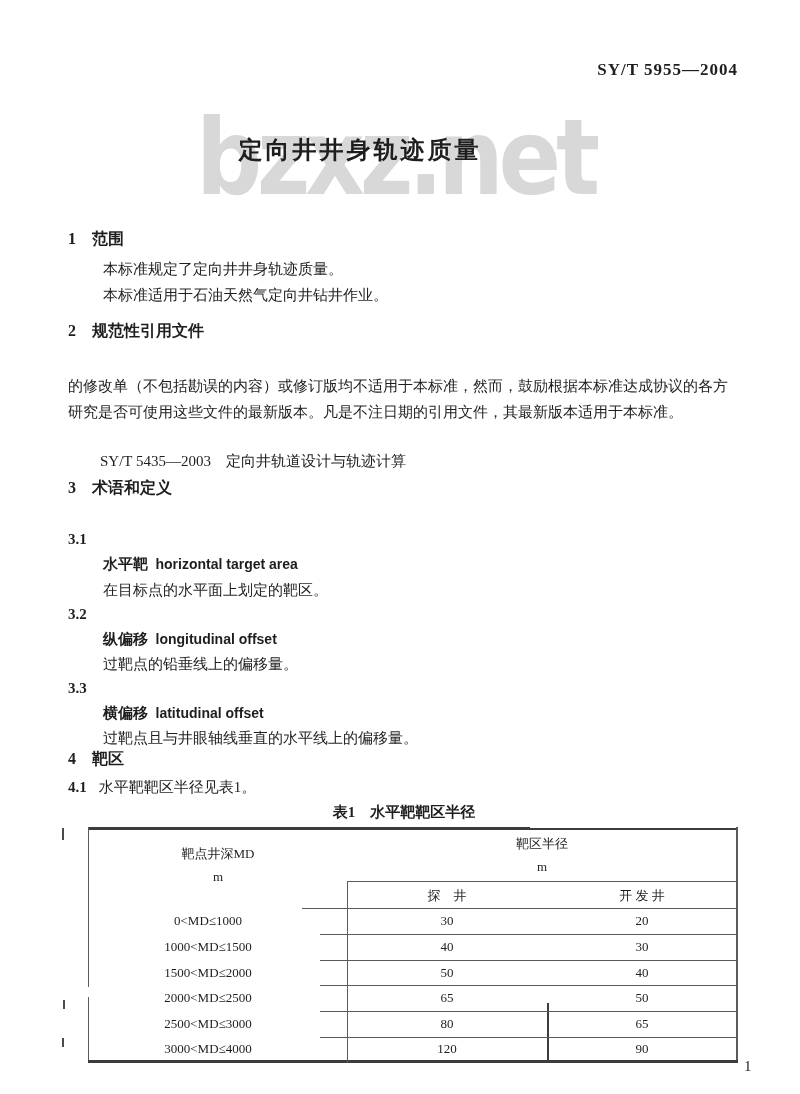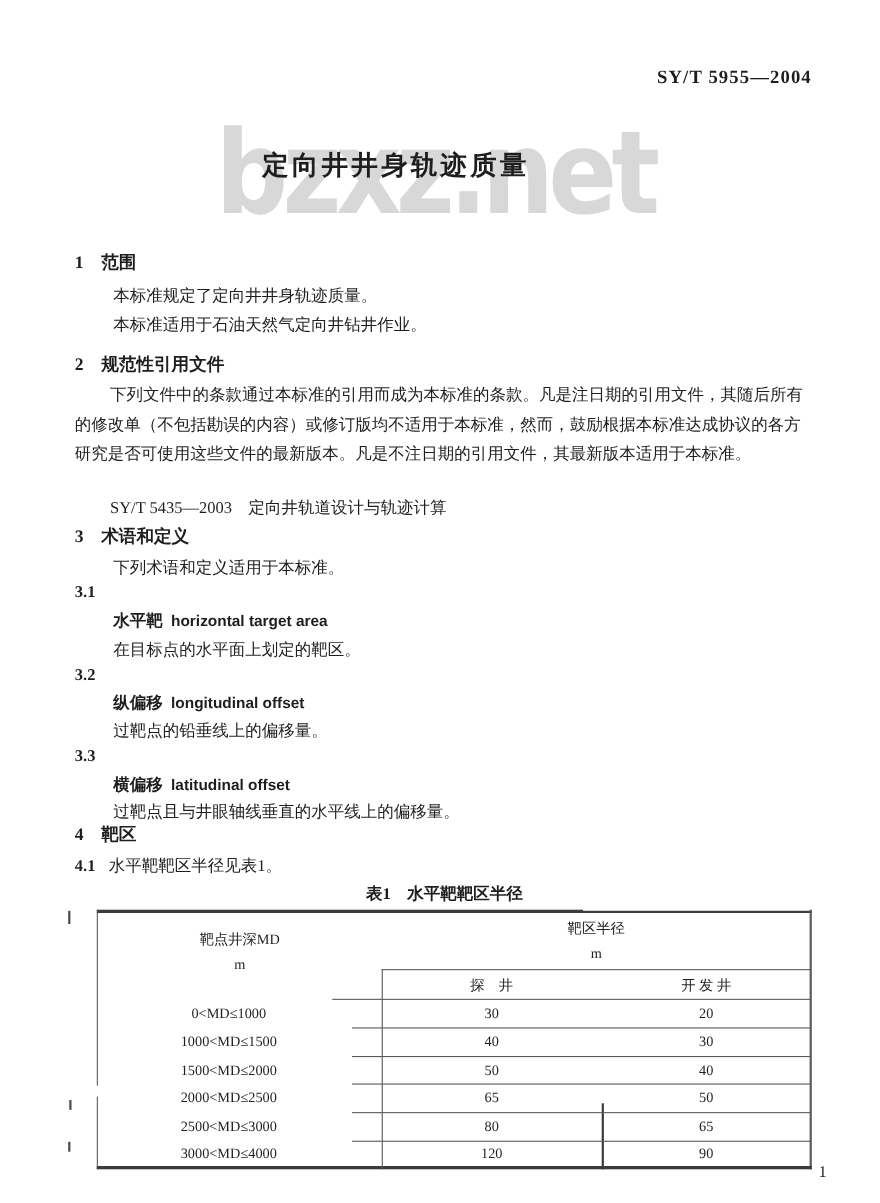--- a/index.html
+++ b/index.html
@@ -46,27 +46,25 @@
 
   <div class="abs watermark">bzxz.net</div>
   <div class="abs doc-number">SY/T 5955—2004</div>
   <div class="abs doc-title">定向井井身轨迹质量</div>
 
   <div class="abs h1" style="top:229px;left:68px;">1　范围</div>
   <div class="abs body-line" style="top:260px;left:103px;">本标准规定了定向井井身轨迹质量。</div>
   <div class="abs body-line" style="top:286px;left:103px;">本标准适用于石油天然气定向井钻井作业。</div>
 
   <div class="abs h1" style="top:321px;left:68px;">2　规范性引用文件</div>
-  <div class="abs body-line" style="top:350px;left:100px;">下列文件中的条款通过本标准的引用而成为本标准的条款。凡是注日期的引用文件，其随后所有</div>
   <div class="abs body-line" style="top:377px;left:68px;">的修改单（不包括勘误的内容）或修订版均不适用于本标准，然而，鼓励根据本标准达成协议的各方</div>
   <div class="abs body-line" style="top:403px;left:68px;">研究是否可使用这些文件的最新版本。凡是不注日期的引用文件，其最新版本适用于本标准。</div>
   <div class="abs body-line" style="top:452px;left:100px;">SY/T 5435—2003　定向井轨道设计与轨迹计算</div>
 
   <div class="abs h1" style="top:478px;left:68px;text-align:right;">3　术语和定义</div>
-  <div class="abs body-line" style="top:507px;left:103px;">下列术语和定义适用于本标准。</div>
 
   <div class="abs body-line bold" style="top:531px;left:68px;">3.1</div>
   <div class="abs body-line term-line" style="top:555px;left:103px;">
     <span class="bold">水平靶</span>&nbsp;&nbsp;<span class="bold en">horizontal target area</span>
   </div>
   <div class="abs body-line" style="top:581px;left:103px;">在目标点的水平面上划定的靶区。</div>
 
   <div class="abs body-line bold" style="top:606px;left:68px;">3.2</div>
   <div class="abs body-line term-line" style="top:630px;left:103px;">
     <span class="bold">纵偏移</span>&nbsp;&nbsp;<span class="bold en">longitudinal offset</span>

